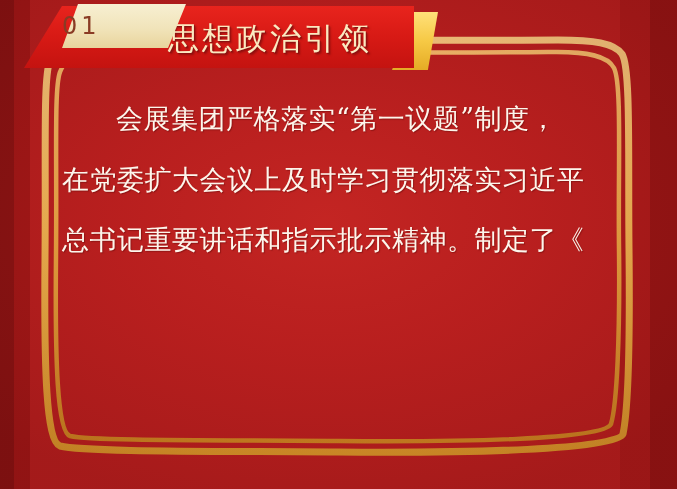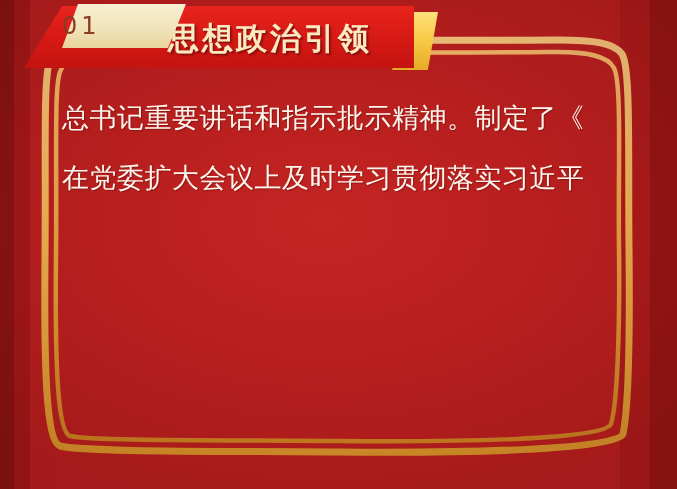--- a/index.html
+++ b/index.html
@@ -71,21 +71,21 @@
     clip-path: polygon(38px 0, 100% 0, 100% 100%, 0 100%);
     box-shadow: 0 2px 6px rgba(90,8,8,0.45);
   }
   #banner-title {
     position: absolute;
     left: 168px;
     top: 14px;
     height: 48px;
     line-height: 48px;
     font-size: 31px;
-    font-weight: bold;
+    font-weight: normal;
     letter-spacing: 3px;
     color: #fbe9c0;
     text-shadow: 1px 1px 0 #8d1010, 2px 2px 2px rgba(90,8,8,0.5);
     font-family: "DejaVu Serif", "Liberation Serif", serif;
     white-space: nowrap;
   }
   #badge-01 {
     position: absolute;
     left: 62px;
     top: 4px;
@@ -184,17 +184,18 @@
 
   <div id="header">
     <div id="banner-gold-tip"></div>
     <div id="banner-red"></div>
     <div id="banner-title">思想政治引领</div>
     <div id="badge-01"></div>
     <div id="badge-01-text">01</div>
   </div>
 
   <div id="content">
+    <div class="para-line first indent">会展集团严格落实“第一议题”制度，</div>
+    <div class="para-line">在党委扩大会议上及时学习贯彻落实习近平</div>
     <div class="para-line">总书记重要讲话和指示批示精神。制定了《</div>
-    <div class="para-line">在党委扩大会议上及时学习贯彻落实习近平</div>
   </div>
 
 </div>
 
 </body></html>

